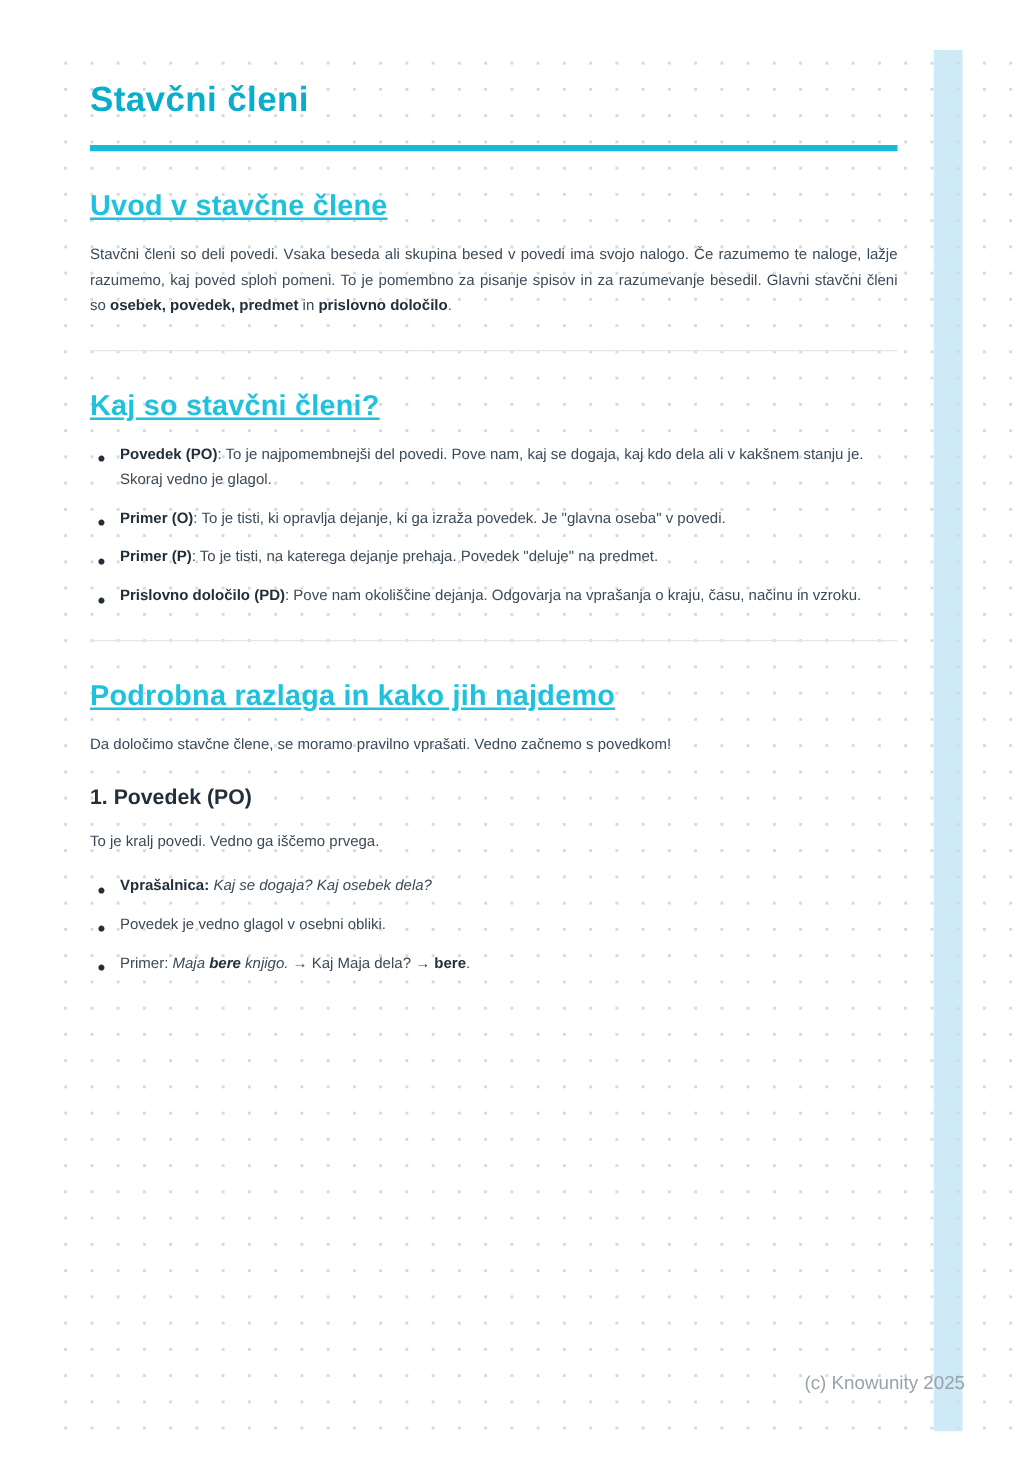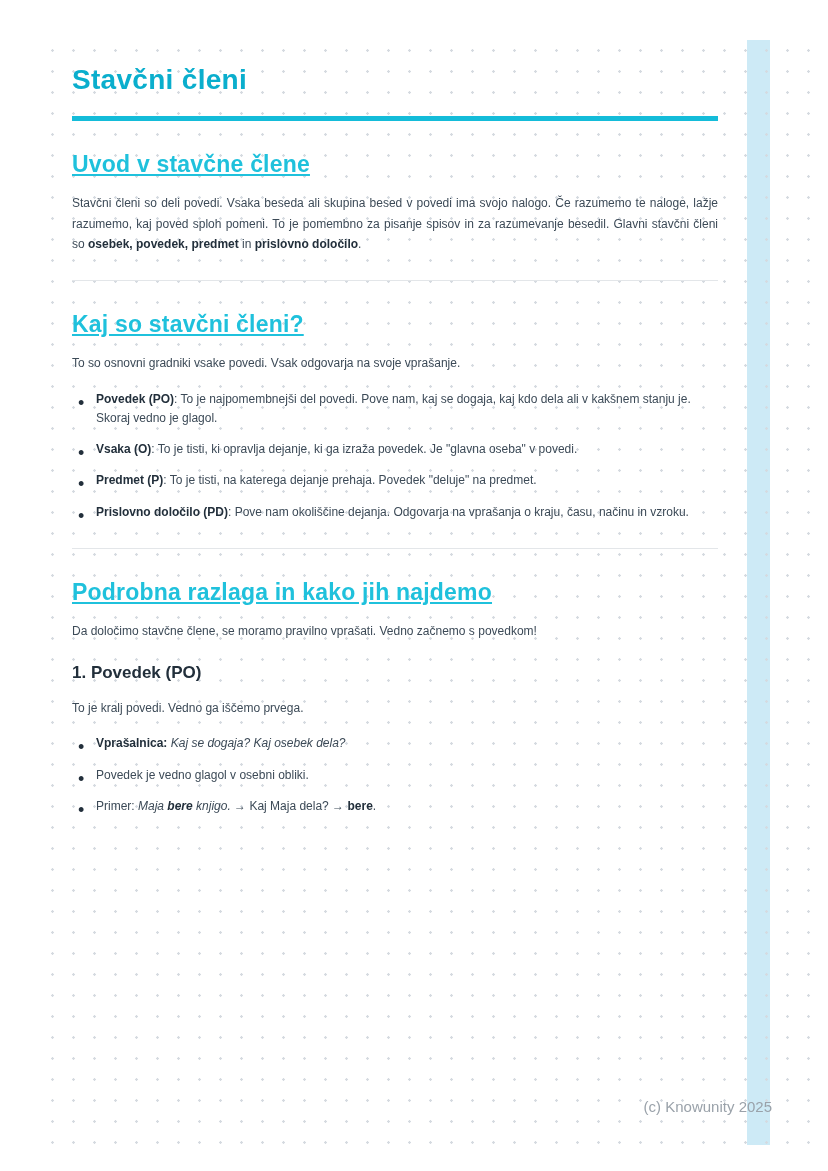--- a/index.html
+++ b/index.html
@@ -125,25 +125,24 @@
 
     <section>
       <h2>Uvod v stavčne člene</h2>
       <p class="lead justify"><span>Stavčni členi so deli povedi. Vsaka beseda ali skupina besed v povedi ima svojo nalogo. Če razumemo te naloge, lažje razumemo, kaj poved sploh pomeni. To je pomembno za pisanje spisov in za razumevanje besedil. Glavni stavčni členi so </span><span class="b">osebek, povedek, predmet</span><span> in </span><span class="b">prislovno določilo</span><span>.</span></p>
     </section>
 
     <hr class="divider">
 
     <section>
       <h2>Kaj so stavčni členi?</h2>
-      <p class="lead justify">To so osnovni gradniki vsake povedi. Vsak odgovarja na svoje vprašanje.</p>
       <ul class="bullets">
         <li><span class="b">Povedek (PO)</span><span>: To je najpomembnejši del povedi. Pove nam, kaj se dogaja, kaj kdo dela ali v kakšnem stanju je. Skoraj vedno je glagol.</span></li>
-        <li><span class="b">Vsaka (O)</span><span>: To je tisti, ki opravlja dejanje, ki ga izraža povedek. Je "glavna oseba" v povedi.</span></li>
-        <li><span class="b">Predmet (P)</span><span>: To je tisti, na katerega dejanje prehaja. Povedek "deluje" na predmet.</span></li>
+        <li><span class="b">Primer (O)</span><span>: To je tisti, ki opravlja dejanje, ki ga izraža povedek. Je "glavna oseba" v povedi.</span></li>
+        <li><span class="b">Primer (P)</span><span>: To je tisti, na katerega dejanje prehaja. Povedek "deluje" na predmet.</span></li>
         <li><span class="b">Prislovno določilo (PD)</span><span>: Pove nam okoliščine dejanja. Odgovarja na vprašanja o kraju, času, načinu in vzroku.</span></li>
       </ul>
     </section>
 
     <hr class="divider">
 
     <section>
       <h2>Podrobna razlaga in kako jih najdemo</h2>
       <p class="lead justify">Da določimo stavčne člene, se moramo pravilno vprašati. Vedno začnemo s povedkom!</p>
       <h3>1. Povedek (PO)</h3>

